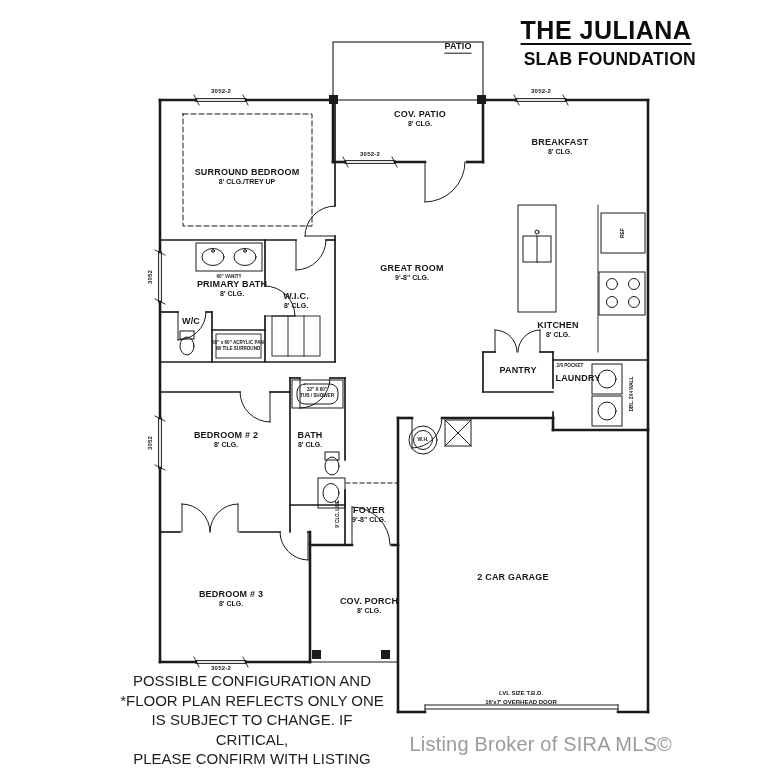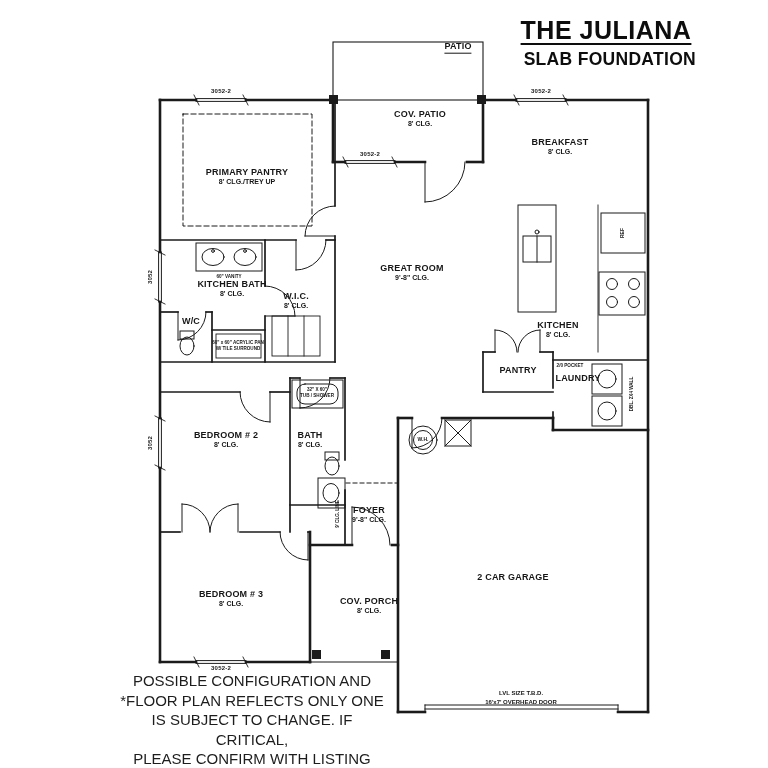--- a/index.html
+++ b/index.html
@@ -257,25 +257,25 @@
     </div>
   <div class="lbl" style="left:420px;top:118px">
       <span class="nm">COV. PATIO</span>
       <span class="clg">8' CLG.</span>
     </div>
   <div class="lbl" style="left:560px;top:146px">
       <span class="nm">BREAKFAST</span>
       <span class="clg">8' CLG.</span>
     </div>
   <div class="lbl" style="left:247px;top:176px">
-      <span class="nm">PRIMARY PANTRY</span>
+      <span class="nm">SURROUND BEDROOM</span>
       <span class="clg">8' CLG./TREY UP</span>
     </div>
   <div class="lbl" style="left:232px;top:288px">
-      <span class="nm">KITCHEN BATH</span>
+      <span class="nm">PRIMARY BATH</span>
       <span class="clg">8' CLG.</span>
     </div>
   <div class="lbl" style="left:296px;top:300px">
       <span class="nm">W.I.C.</span>
       <span class="clg">8' CLG.</span>
     </div>
   <div class="lbl" style="left:191px;top:321px">
       <span class="nm">W/C</span>
     </div>
   <div class="lbl" style="left:412px;top:272px">
@@ -345,14 +345,15 @@
     <div class="t2">SLAB FOUNDATION</div>
   </div>
 
   <div class="disclaimer">
     <div>POSSIBLE CONFIGURATION AND</div>
     <div>*FLOOR PLAN REFLECTS ONLY ONE</div>
     <div>IS SUBJECT TO CHANGE. IF CRITICAL,</div>
     <div>PLEASE CONFIRM WITH LISTING AGENT.</div>
   </div>
 
+  <div class="watermark">Listing Broker of SIRA MLS©</div>
 
 </div>
 
 </body></html>

